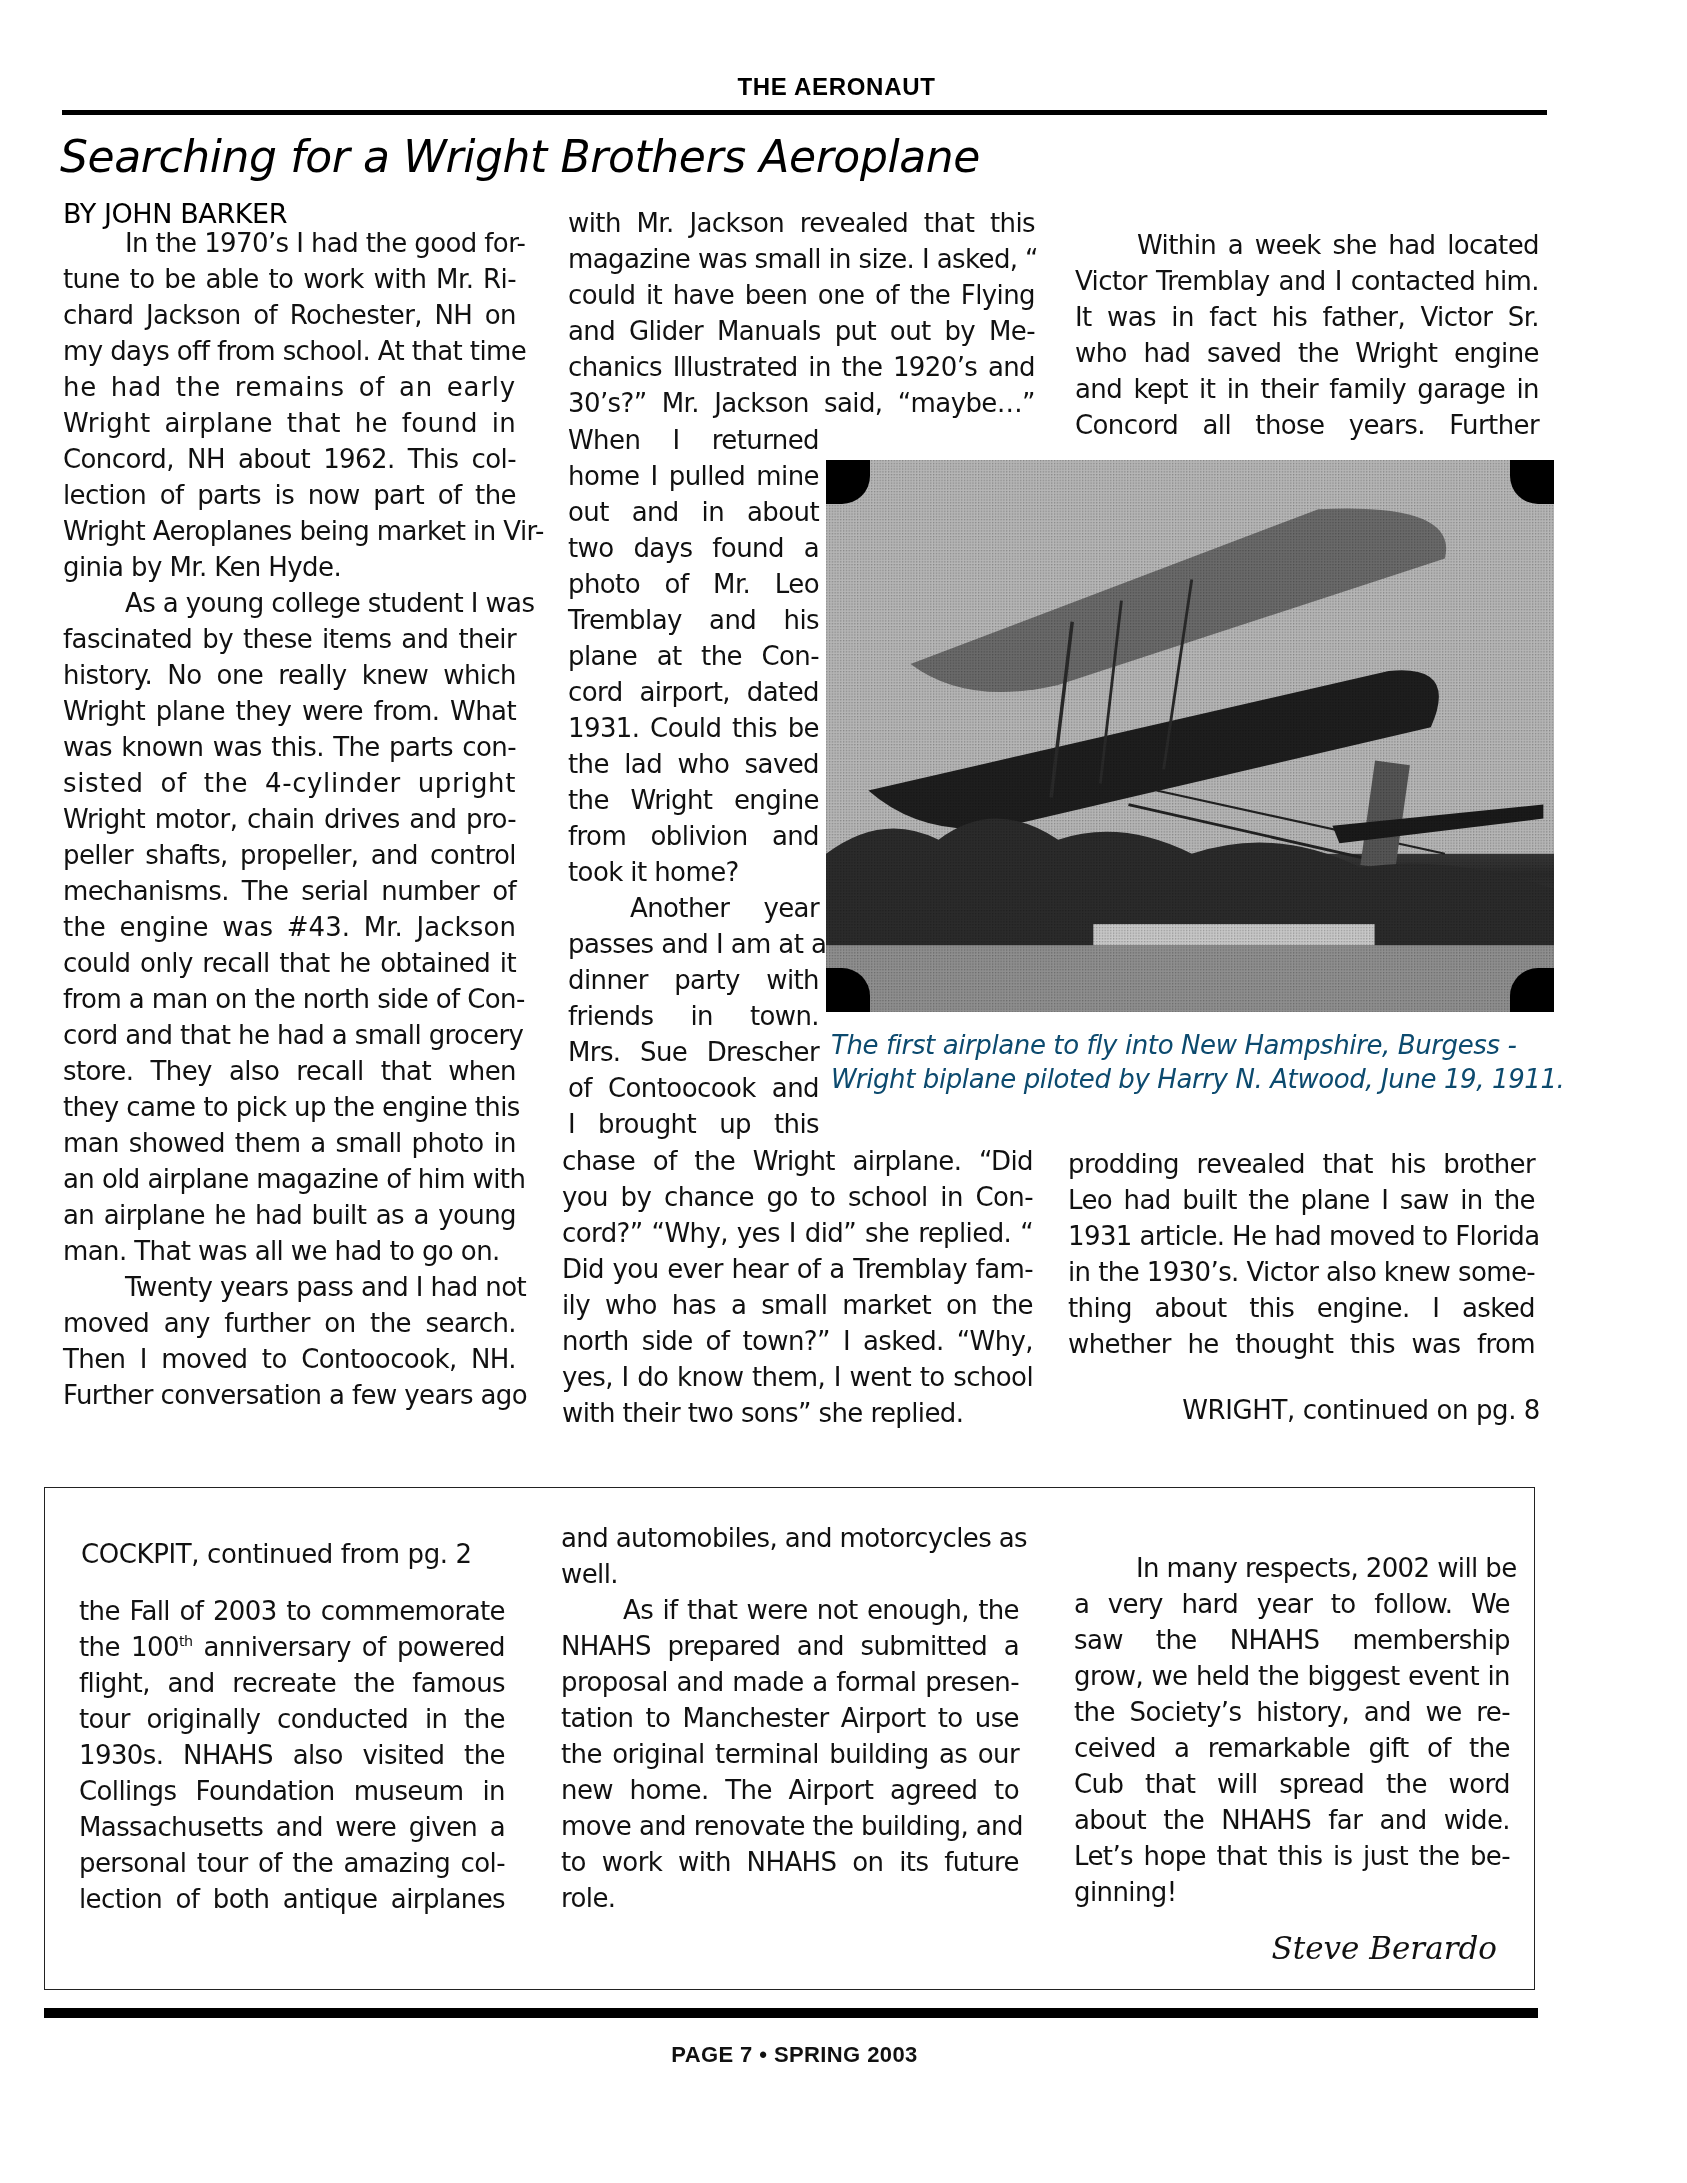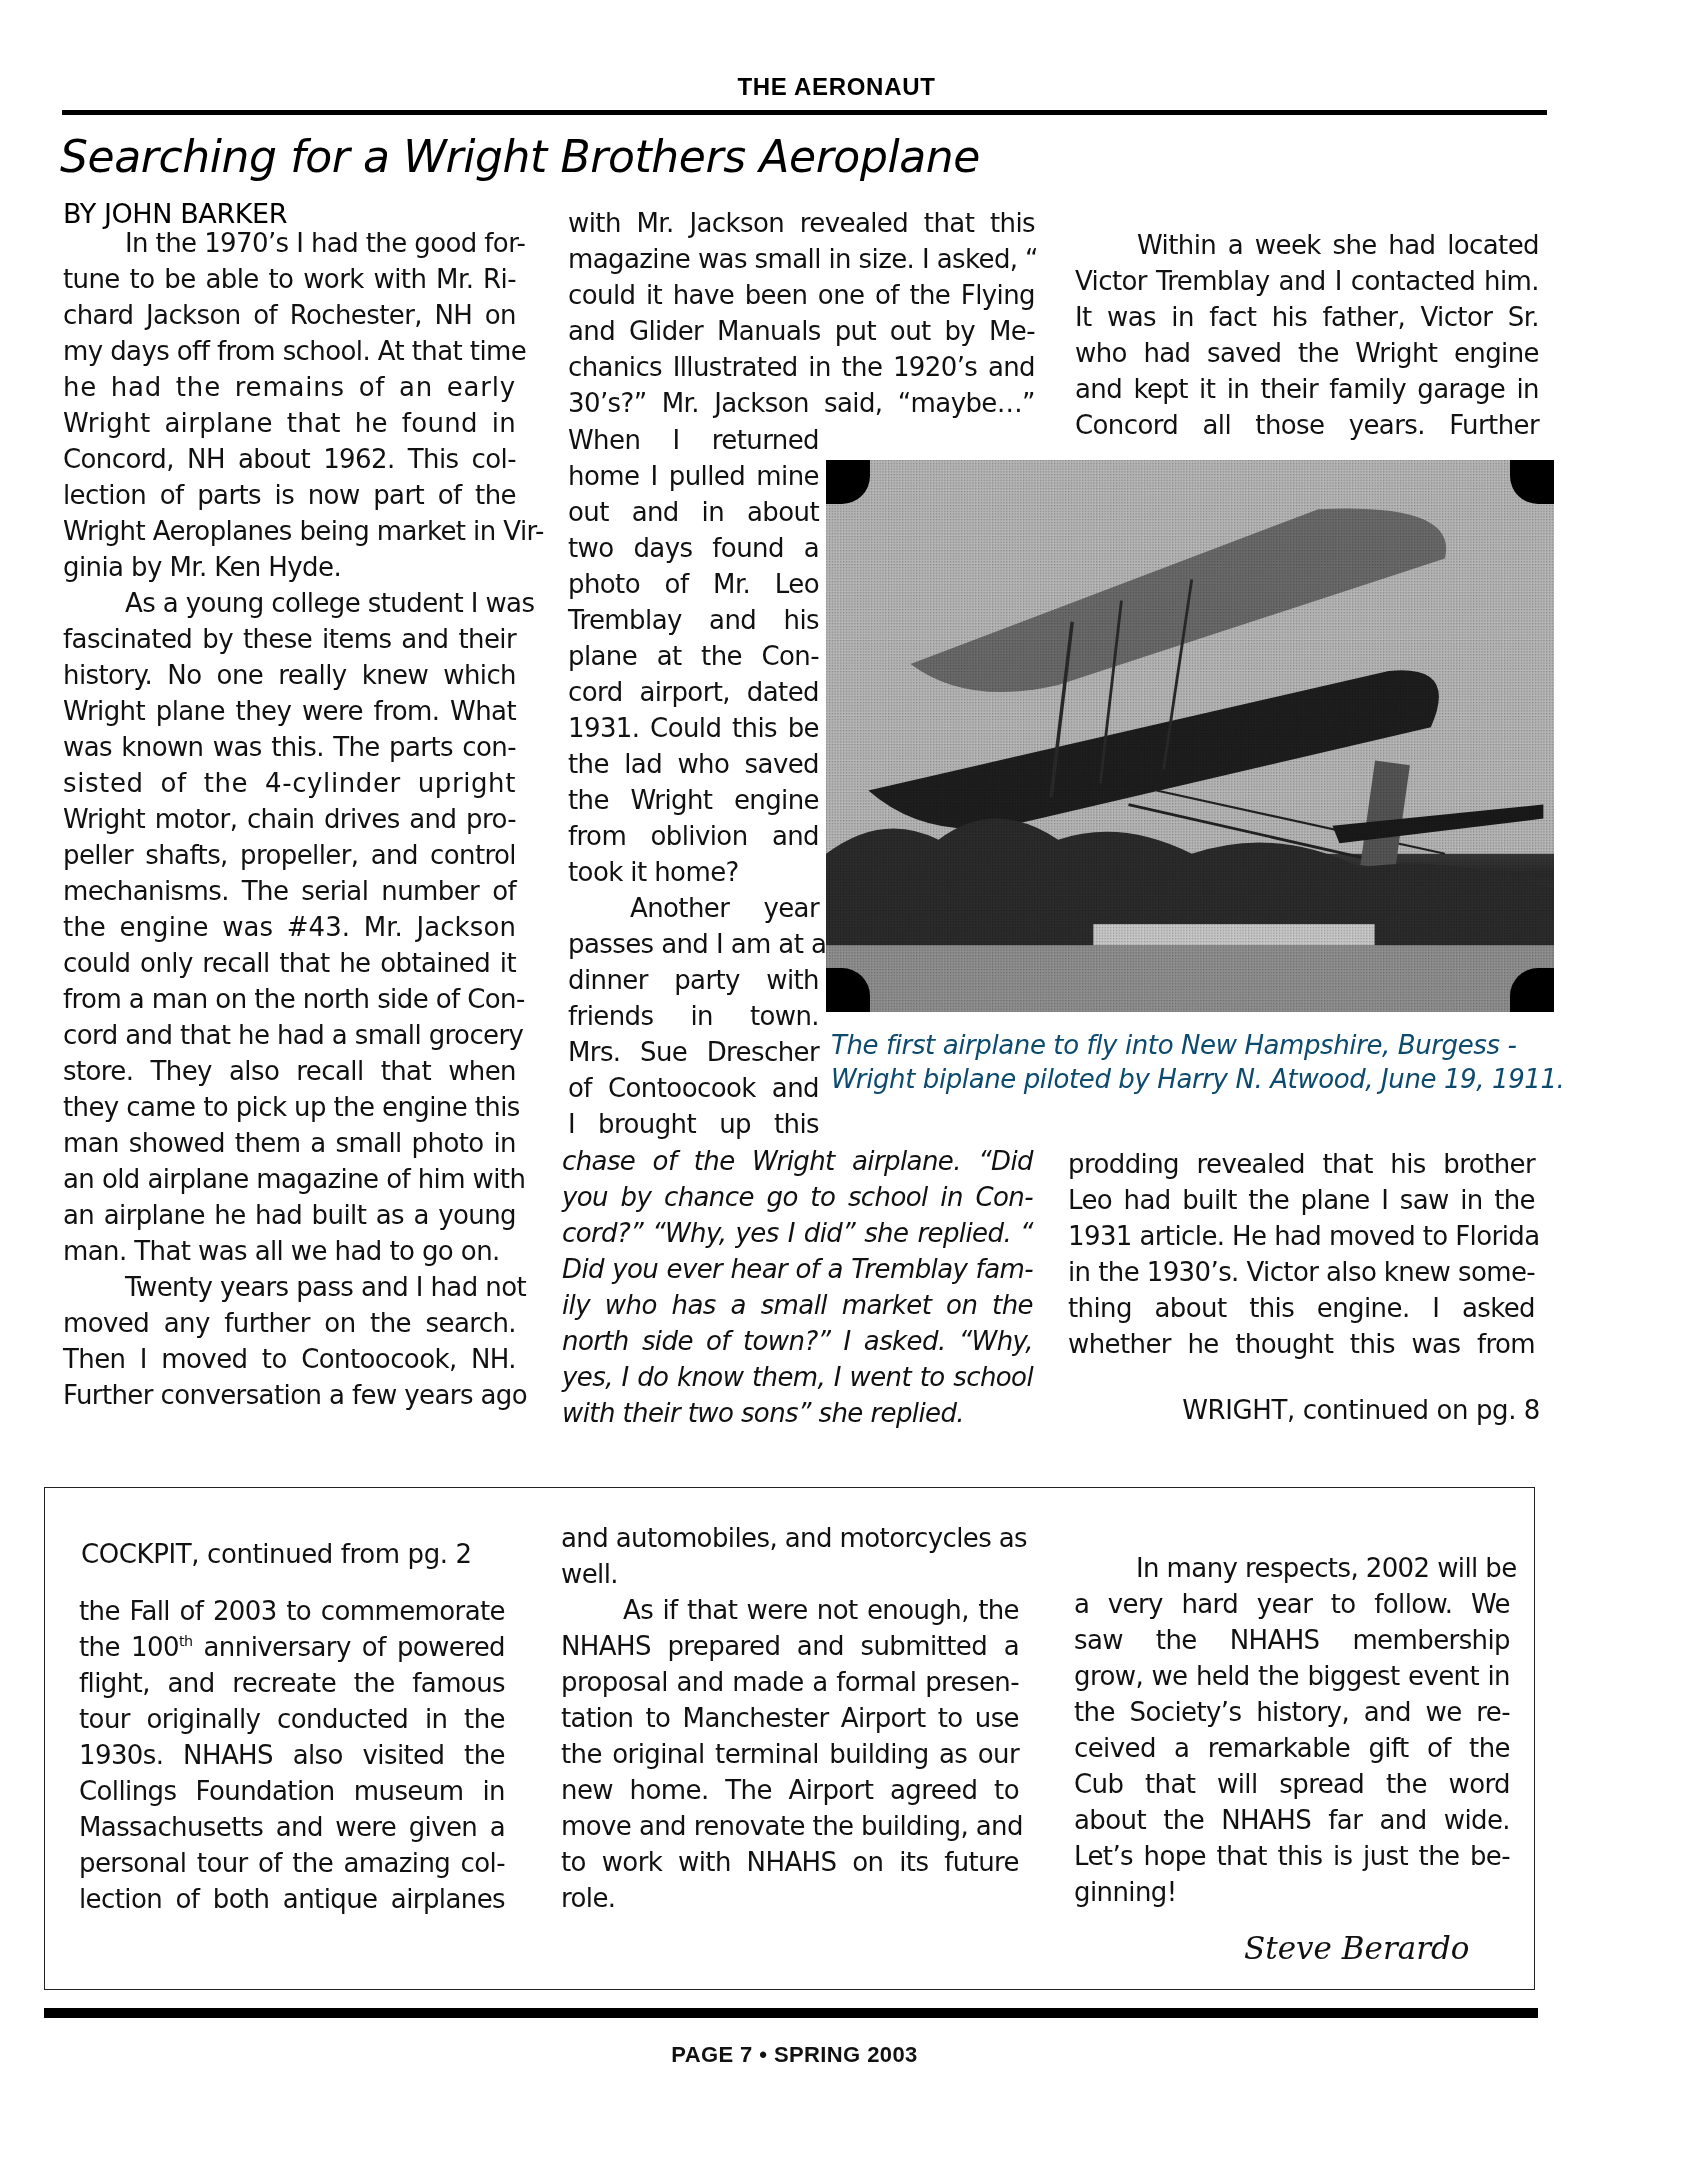--- a/index.html
+++ b/index.html
@@ -40,21 +40,21 @@
   .corner { position: absolute; width: 44px; height: 44px; background: #000; }
   .caption {
     left: 831px; top: 1028px; width: 724px;
     font-style: italic; font-size: 26px; line-height: 34px; color: #0c4a6e; letter-spacing: -0.4px;
   }
   .caption .ln { display: block; white-space: nowrap; }
   .continued-right { left: 1097px; top: 1395px; width: 443px; text-align: right; font-size: 26px; white-space: nowrap; letter-spacing: -0.4px; }
   .box { left: 44px; top: 1487px; width: 1491px; height: 503px; border: 1.4px solid #222; box-sizing: border-box; }
   .cockpit-head { left: 81px; top: 1539px; font-size: 26px; white-space: nowrap; letter-spacing: -0.4px; }
   .signature {
-    left: 1244px; top: 1930px; width: 253px; 
+    left: 1244px; top: 1930px; width: 253px; text-align: right;
     font-family: "DejaVu Serif", serif; font-style: italic; font-size: 31px; color: #111;
   }
   .rule-bottom { left: 44px; top: 2008px; width: 1494px; height: 9.8px; background: #000; }
   .footer {
     left: 0; width: 1589px; top: 2042px; text-align: center;
     font-family: "Liberation Sans", sans-serif; font-weight: bold; font-size: 22px; letter-spacing: 0.4px; color: #111;
   }
   sup { font-size: 0.55em; line-height: 0; }
 </style>
 </head>
@@ -127,21 +127,21 @@
   <span class="ln last">took it home?</span>
   <span class="ln ind">Another year</span>
   <span class="ln">passes and I am at a</span>
   <span class="ln">dinner party with</span>
   <span class="ln">friends in town.</span>
   <span class="ln">Mrs. Sue Drescher</span>
   <span class="ln">of Contoocook and</span>
   <span class="ln">I brought up this</span>
 </div>
 
-<div class="abs col" style="left:562px; top:1143px; width:471px;font-style:italic;">
+<div class="abs col" style="left:562px; top:1143px; width:471px;">
   <span class="ln">chase of the Wright airplane. “Did</span>
   <span class="ln">you by chance go to school in Con-</span>
   <span class="ln">cord?” “Why, yes I did” she replied. “</span>
   <span class="ln">Did you ever hear of a Tremblay fam-</span>
   <span class="ln">ily who has a small market on the</span>
   <span class="ln">north side of town?” I asked. “Why,</span>
   <span class="ln">yes, I do know them, I went to school</span>
   <span class="ln last">with their two sons” she replied.</span>
 </div>
 

